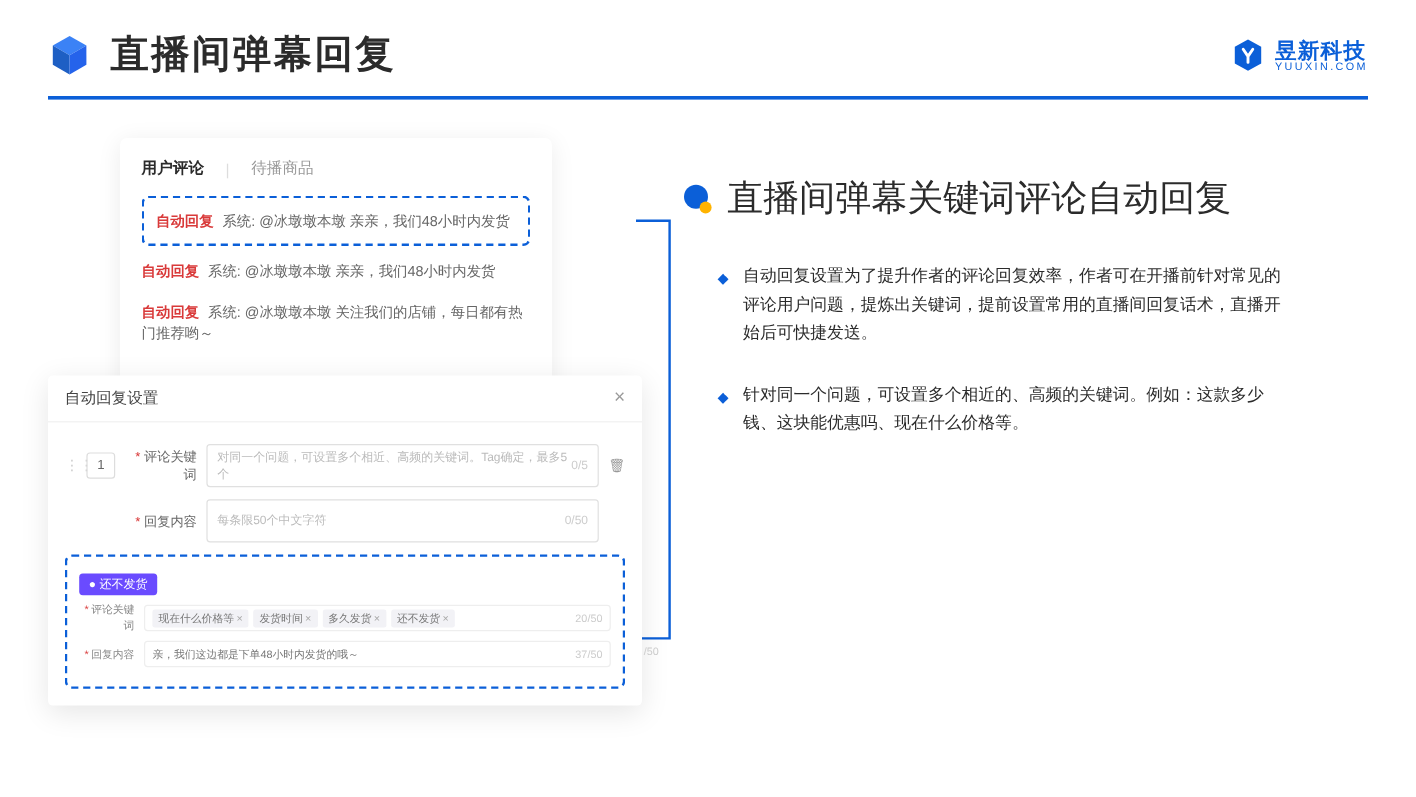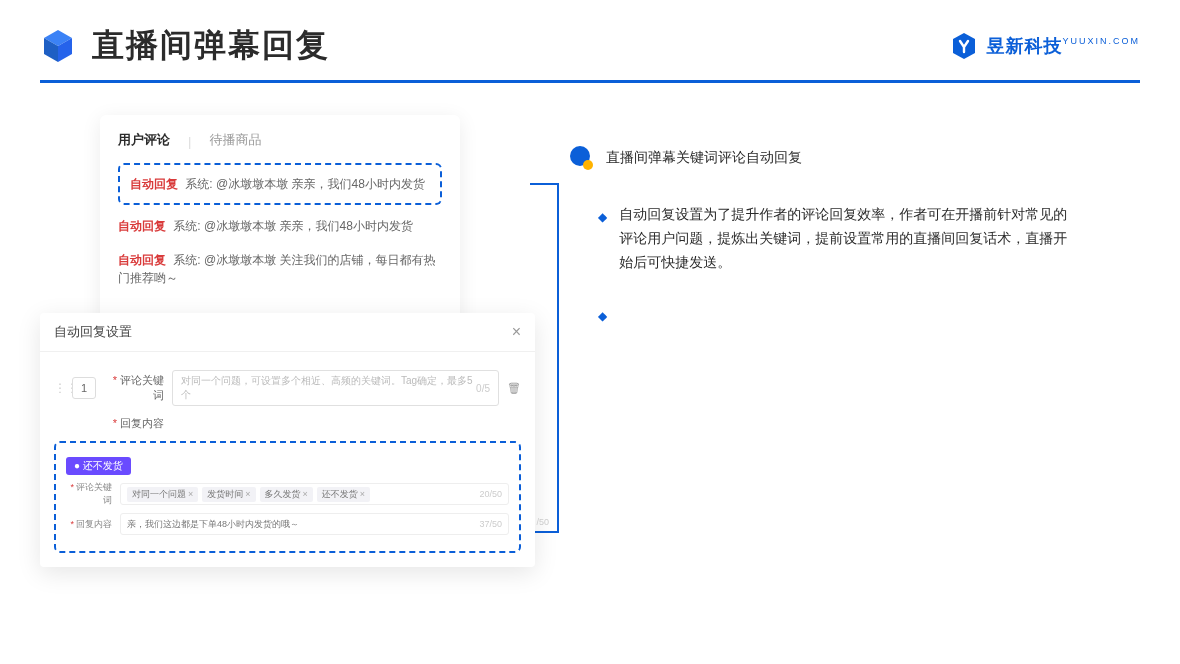--- a/index.html
+++ b/index.html
@@ -3,21 +3,21 @@
 <meta charset="utf-8">
 <style>
 * { margin: 0; padding: 0; box-sizing: border-box; }
 body { width: 1180px; height: 664px; font-family: "Microsoft YaHei", "PingFang SC", sans-serif; background: #fff; position: relative; }
 
 .header { display: flex; align-items: center; padding: 24px 40px 12px; justify-content: space-between; }
 .header-left { display: flex; align-items: center; gap: 16px; }
 .cube-icon { width: 36px; height: 36px; position: relative; }
 .page-title { font-size: 32px; font-weight: 600; color: #2b2b2b; letter-spacing: 2px; }
 .brand { display: flex; align-items: center; gap: 8px; }
-.brand-text { display: flex; flex-direction: row; line-height: 1; }
+.brand-text { display: flex; flex-direction: column; line-height: 1; }
 .brand-cn { font-size: 18px; font-weight: 700; color: #0b5fd8; letter-spacing: 1px; }
 .brand-en { font-size: 9px; color: #0b5fd8; letter-spacing: 2px; }
 .header-rule { height: 3px; background: #0b5fd8; margin: 0 40px; }
 
 .content { display: flex; padding: 32px 40px 20px; gap: 28px; }
 .left-col { width: 500px; position: relative; }
 .right-col { flex: 1; padding-top: 30px; }
 
 
 .comment-card { background: #fff; box-shadow: 0 4px 20px rgba(0,0,0,.08); border-radius: 6px; width: 360px; margin-left: 60px; padding: 16px 18px 34px; position: relative; }
@@ -54,21 +54,21 @@
 .mini-input { flex: 1; height: 22px; border: 1px solid #eee; border-radius: 3px; padding: 0 6px; display: flex; align-items: center; gap: 4px; font-size: 9px; color: #999; background: #fff; }
 .mini-input .counter { margin-left: auto; color: #ccc; }
 .chip { background: #f2f2f6; border-radius: 2px; padding: 1px 5px; color: #777; font-size: 9px; display: inline-flex; align-items: center; }
 .chip-x { margin-left: 2px; color: #aaa; }
 .mini-input-text { flex: 1; height: 22px; border: 1px solid #eee; border-radius: 3px; padding: 0 6px; display: flex; align-items: center; font-size: 9px; color: #777; background: #fff; }
 .ghost-counter { position: absolute; right: -30px; bottom: 24px; font-size: 9px; color: #ccc; }
 
 
 .section-head { display: flex; align-items: center; gap: 12px; margin-bottom: 32px; }
 .bubble-icon { width: 26px; height: 26px; position: relative; }
-.section-title { font-size: 14px; color: #2b2b2b; font-weight: 500; }
+.section-title { font-size: 30px; color: #2b2b2b; font-weight: 500; }
 .bullet { display: flex; gap: 12px; font-size: 14px; color: #2b2b2b; line-height: 1.7; margin-bottom: 28px; padding-left: 30px; }
 .bullet-mark { color: #0b5fd8; font-size: 12px; margin-top: 4px; flex-shrink: 0; }
 .bullet p { max-width: 460px; }
 </style>
 </head>
 <body>
 
 <div class="header">
   <div class="header-left">
     <div class="cube-icon">
@@ -135,30 +135,34 @@
           <div class="fr-input">
             <span>对同一个问题，可设置多个相近、高频的关键词。Tag确定，最多5个</span>
             <span class="counter">0/5</span>
           </div>
           <span class="trash">🗑</span>
         </div>
         <div class="form-row">
           <span style="width:10px"></span>
             <span style="width:24px"></span>
           <div class="fr-label"><span class="req">*</span><span>回复内容</span></div>
+          <div class="fr-input">
+            <span>每条限50个中文字符</span>
+            <span class="counter">0/50</span>
+          </div>
           <span style="width:14px"></span>
         </div>
 
         <div class="dashed-section">
           <div class="example-tag">● 还不发货</div>
           <div class="mini-row">
             <div class="mini-label"><span class="req">*</span><span>评论关键词</span></div>
             <div class="mini-input">
               <span class="chip">
-                  <span>对同一个问题</span>
+                  <span>现在什么价格等</span>
                   <span class="chip-x">×</span>
                 </span>
               <span class="chip">
                   <span>发货时间</span>
                   <span class="chip-x">×</span>
                 </span>
               <span class="chip">
                   <span>多久发货</span>
                   <span class="chip-x">×</span>
                 </span>
@@ -192,15 +196,16 @@
         </svg>
       </div>
       <h2 class="section-title">直播间弹幕关键词评论自动回复</h2>
     </div>
     <div class="bullet">
       <span class="bullet-mark">◆</span>
       <p>自动回复设置为了提升作者的评论回复效率，作者可在开播前针对常见的评论用户问题，提炼出关键词，提前设置常用的直播间回复话术，直播开始后可快捷发送。</p>
     </div>
     <div class="bullet">
       <span class="bullet-mark">◆</span>
+      <p>针对同一个问题，可设置多个相近的、高频的关键词。例如：这款多少钱、这块能优惠吗、现在什么价格等。</p>
     </div>
   </div>
 </div>
 
 </body></html>

